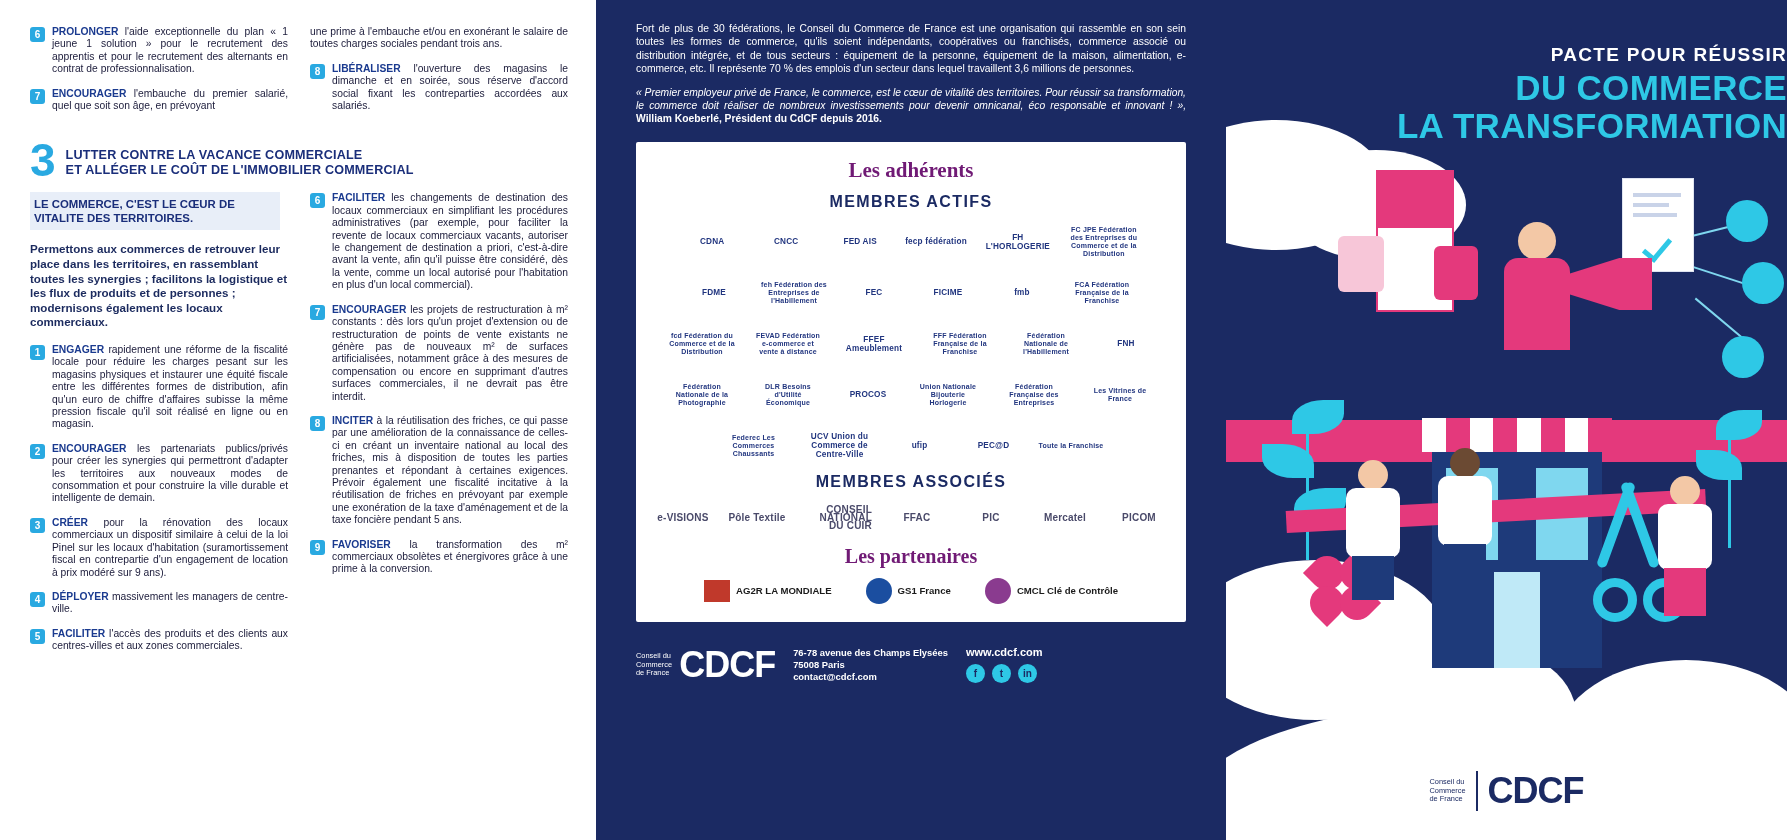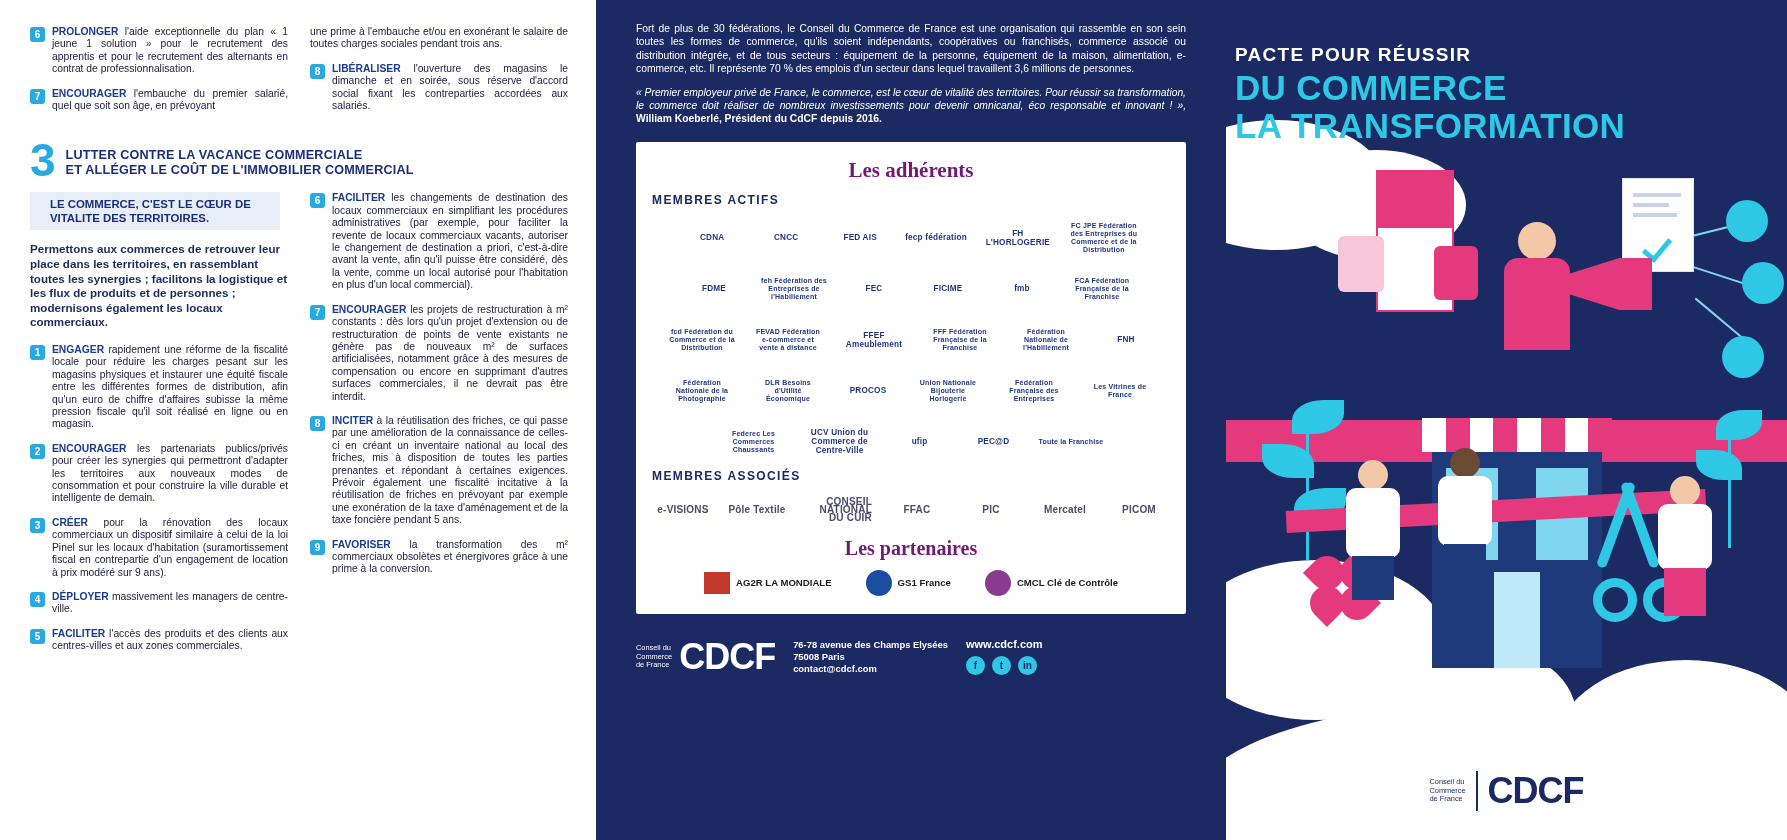--- a/index.html
+++ b/index.html
@@ -44,21 +44,21 @@
     font-size:46px; font-weight:bold; color:#29a9e1; line-height:36px;
     font-family:"Liberation Sans", sans-serif;
   }
   .section-title {
     font-size:12.6px; font-weight:bold; color:#1a2e7a;
     line-height:15px; letter-spacing:0.2px; padding-top:6px;
   }
 
   .highlight-box {
     background:#e8eef8; color:#1a2e7a; font-weight:bold;
-    font-size:11.4px; line-height:14px; padding:5px 6px 5px 20px;
+    font-size:11.4px; line-height:14px; padding:5px 6px 5px 4px;
     width:250px; margin-bottom:12px;
   }
   .intro-bold {
     font-size:11.6px; line-height:14.6px; font-weight:bold; color:#1b2a5e;
     margin-bottom:14px;
   }
 
   
   .center-panel {
     position:absolute; left:596px; top:0; width:630px; height:840px;
@@ -82,21 +82,21 @@
   .white-card {
     background:#ffffff; border-radius:2px;
     margin:16px 0 0 0; padding:14px 16px 18px 16px;
     width:100%;
   }
   .card-title {
     text-align:center; color:#701a75; font-size:21px; font-weight:bold;
     font-family:"Liberation Serif", serif; margin:2px 0 10px 0;
   }
   .card-sub {
-    text-align:left; color:#1b2a63; font-size:12px; font-weight:bold;
+    text-align:center; color:#1b2a63; font-size:16px; font-weight:bold;
     letter-spacing:1.4px; margin:6px 0 10px 0;
   }
   .logo-grid { display:flex; flex-wrap:wrap; justify-content:center; gap:9px 12px; }
   .logo {
     height:42px; min-width:62px; max-width:74px;
     border:0; display:flex; align-items:center; justify-content:center;
     font-size:8.2px; font-weight:bold; color:#21357f; text-align:center;
     line-height:9px; padding:2px; letter-spacing:0.2px;
     background:#ffffff;
   }
@@ -130,21 +130,21 @@
     background:#ffffff; overflow:hidden;
   }
   .rp-bluebg {
     position:absolute; inset:0;
     background:#1b2a63;
   }
   .cloud {
     position:absolute; background:#ffffff; border-radius:50%;
   }
   .rp-title-wrap {
-    position:absolute; left:9px; right:0; top:44px; text-align:left; z-index:6;
+    position:absolute; left:9px; right:0; top:44px; text-align:right; z-index:6;
   }
   .rp-pretitle {
     color:#ffffff; font-size:19px; font-weight:bold; letter-spacing:1.3px;
   }
   .rp-title {
     color:#2ec8e6; font-size:35px; font-weight:bold; line-height:38px;
     letter-spacing:0.3px; margin-top:3px;
   }
 
   .shop { position:absolute; left:196px; top:418px; width:190px; height:250px; z-index:5; }

